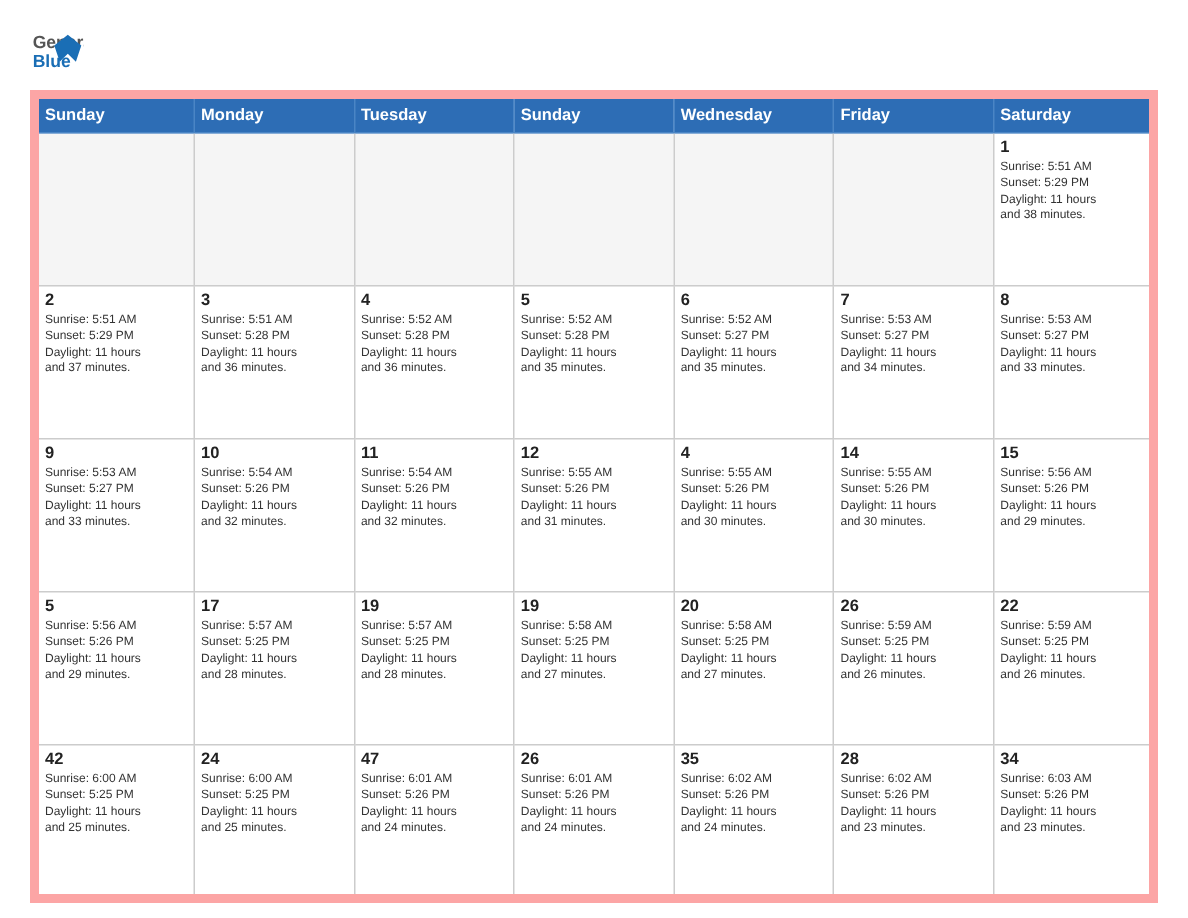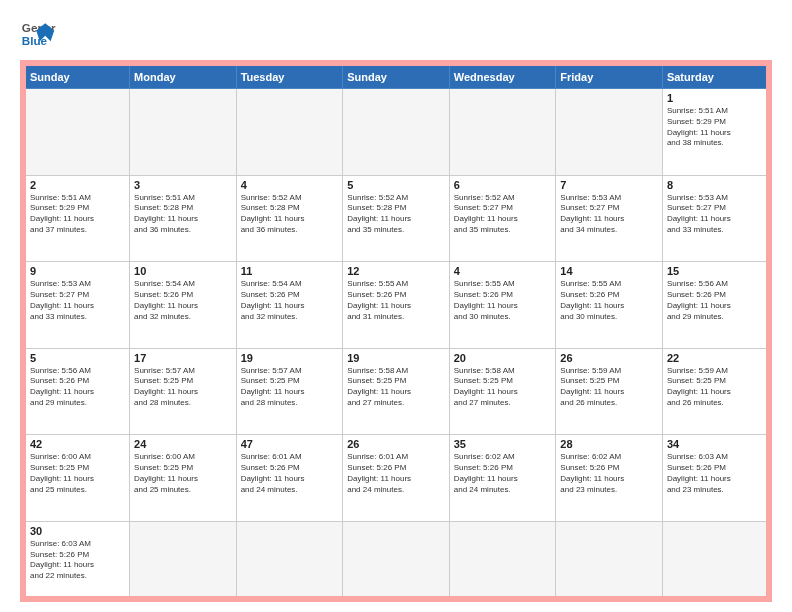--- a/index.html
+++ b/index.html
@@ -337,30 +337,15 @@
 and 23 minutes.</div>
           </td>
           <td>
             <span class="day-num">34</span>
             <div class="day-info" style="white-space: pre-line;">Sunrise: 6:03 AM
 Sunset: 5:26 PM
 Daylight: 11 hours
 and 23 minutes.</div>
           </td>
         </tr>
-        <tr>
-          <td class="last-row">
-            <span class="day-num">30</span>
-            <div class="day-info" style="white-space: pre-line;">Sunrise: 6:03 AM
-Sunset: 5:26 PM
-Daylight: 11 hours
-and 22 minutes.</div>
-          </td>
-          <td class="last-row empty"></td>
-          <td class="last-row empty"></td>
-          <td class="last-row empty"></td>
-          <td class="last-row empty"></td>
-          <td class="last-row empty"></td>
-          <td class="last-row empty"></td>
-        </tr>
       </tbody>
   </table>
 </div>
 
 </body></html>

